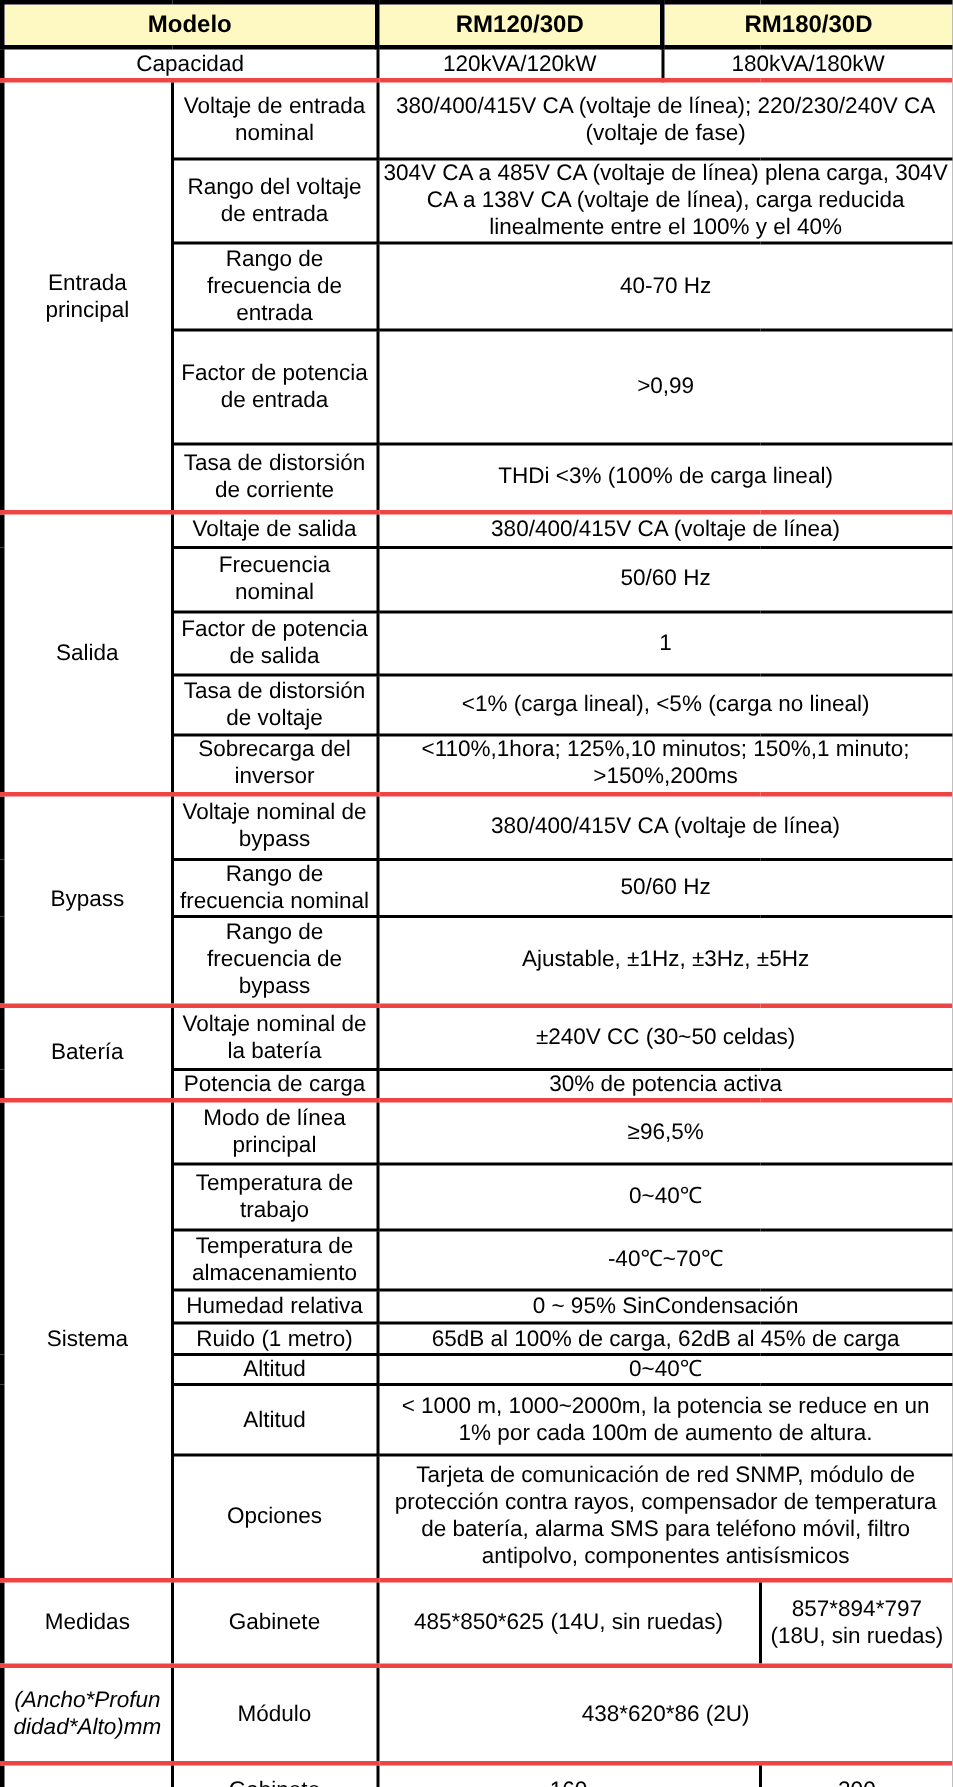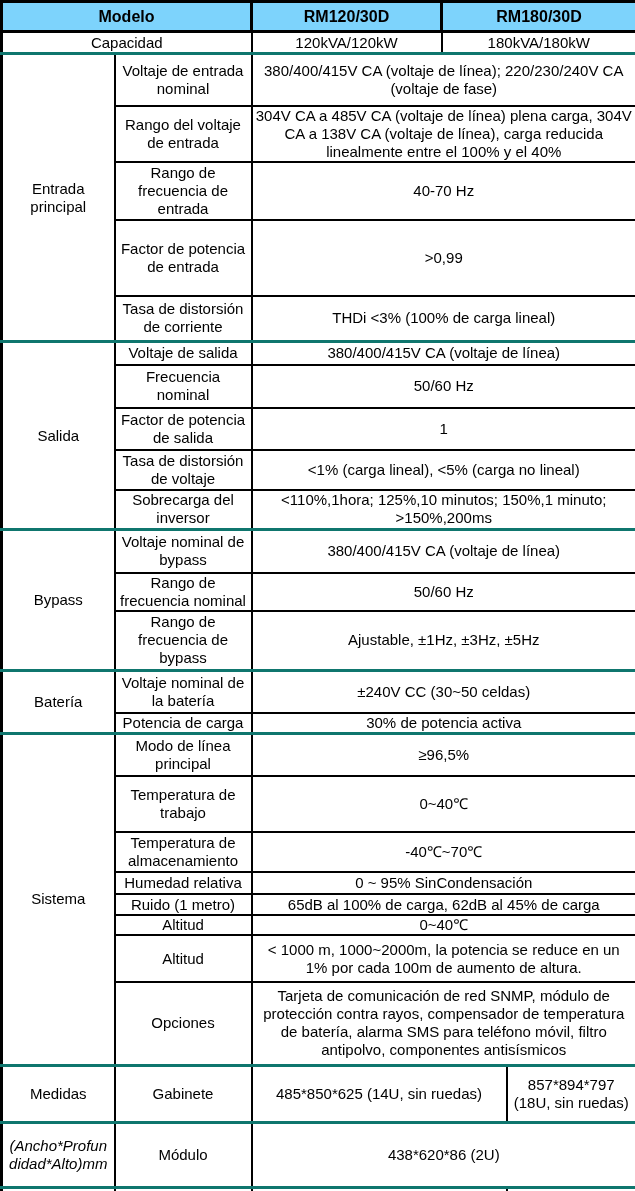--- a/index.html
+++ b/index.html
@@ -23,27 +23,27 @@
     text-align: center;
     vertical-align: middle;
     font-size: 15px;
     line-height: 18px;
     padding: 0 3px;
     color: #000;
     overflow: hidden;
     word-wrap: break-word;
   }
   tr.hdr td {
-    background: #7dd3fc;
+    background: #fef9c3;
     font-weight: bold;
     font-size: 16px;
     border-width: 3px;
   }
   tr.t3 > td {
-    border-top: 3px solid #0f766e;
+    border-top: 3px solid #ef4444;
   }
   td.al { text-align: left; }
   td.brk { word-break: break-all; font-style: italic; }
 </style>
 </head>
 <body>
 
 <div class="page">
   <table class="spec">
     <colgroup>
@@ -133,21 +133,21 @@
     <tr style="height:20px">
       <td>Potencia de carga</td>
       <td colspan="3">30% de potencia activa</td>
     </tr>
 
     <tr class="t3" style="height:43px">
       <td rowspan="8">Sistema</td>
       <td>Modo de línea principal</td>
       <td colspan="3">≥96,5%</td>
     </tr>
-    <tr style="height:56px">
+    <tr style="height:44px">
       <td>Temperatura de trabajo</td>
       <td colspan="3">0~40℃</td>
     </tr>
     <tr style="height:40px">
       <td>Temperatura de almacenamiento</td>
       <td colspan="3">-40℃~70℃</td>
     </tr>
     <tr style="height:22px">
       <td>Humedad relativa</td>
       <td colspan="3">0 ~ 95% SinCondensación</td>

